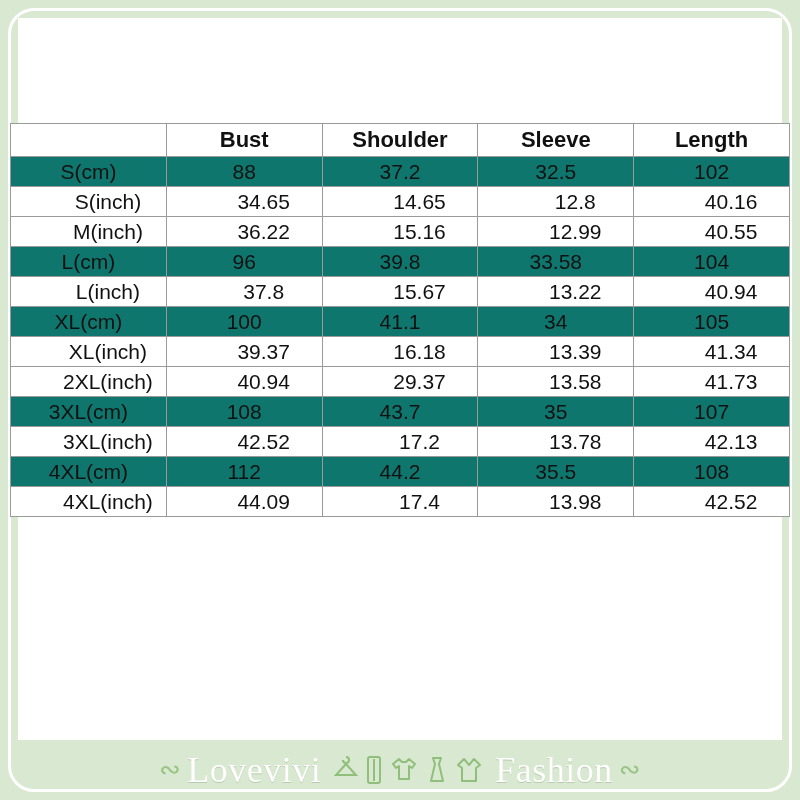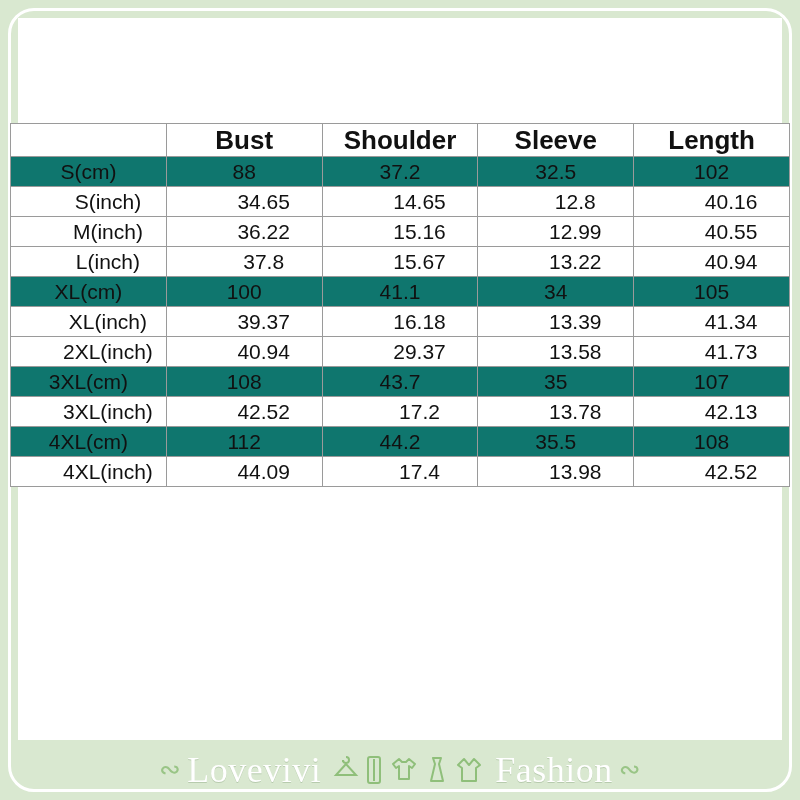--- a/index.html
+++ b/index.html
@@ -56,21 +56,21 @@
     border: 1px solid #9a9a9a;
     text-align: center;
     font-size: 21px;
     color: #111111;
     height: 29px;
     padding: 0;
     font-weight: normal;
   }
   table.size-table thead th {
     font-weight: bold;
-    font-size: 26px;
+    font-size: 22px;
     background: #ffffff;
     height: 32px;
   }
   table.size-table thead th.corner {
     border-left: 1px solid #9a9a9a;
   }
   tr.shaded td {
     background: #0f766e;
   }
   tr.plain td {
@@ -152,20 +152,27 @@
           <td>12.8</td>
           <td>40.16</td>
         </tr>
         <tr class="plain">
           <td class="label-col">M(inch)</td>
           <td>36.22</td>
           <td>15.16</td>
           <td>12.99</td>
           <td>40.55</td>
         </tr>
+        <tr class="shaded">
+          <td class="label-col">L(cm)</td>
+          <td>96</td>
+          <td>39.8</td>
+          <td>33.58</td>
+          <td>104</td>
+        </tr>
         <tr class="plain">
           <td class="label-col">L(inch)</td>
           <td>37.8</td>
           <td>15.67</td>
           <td>13.22</td>
           <td>40.94</td>
         </tr>
         <tr class="shaded">
           <td class="label-col">XL(cm)</td>
           <td>100</td>

